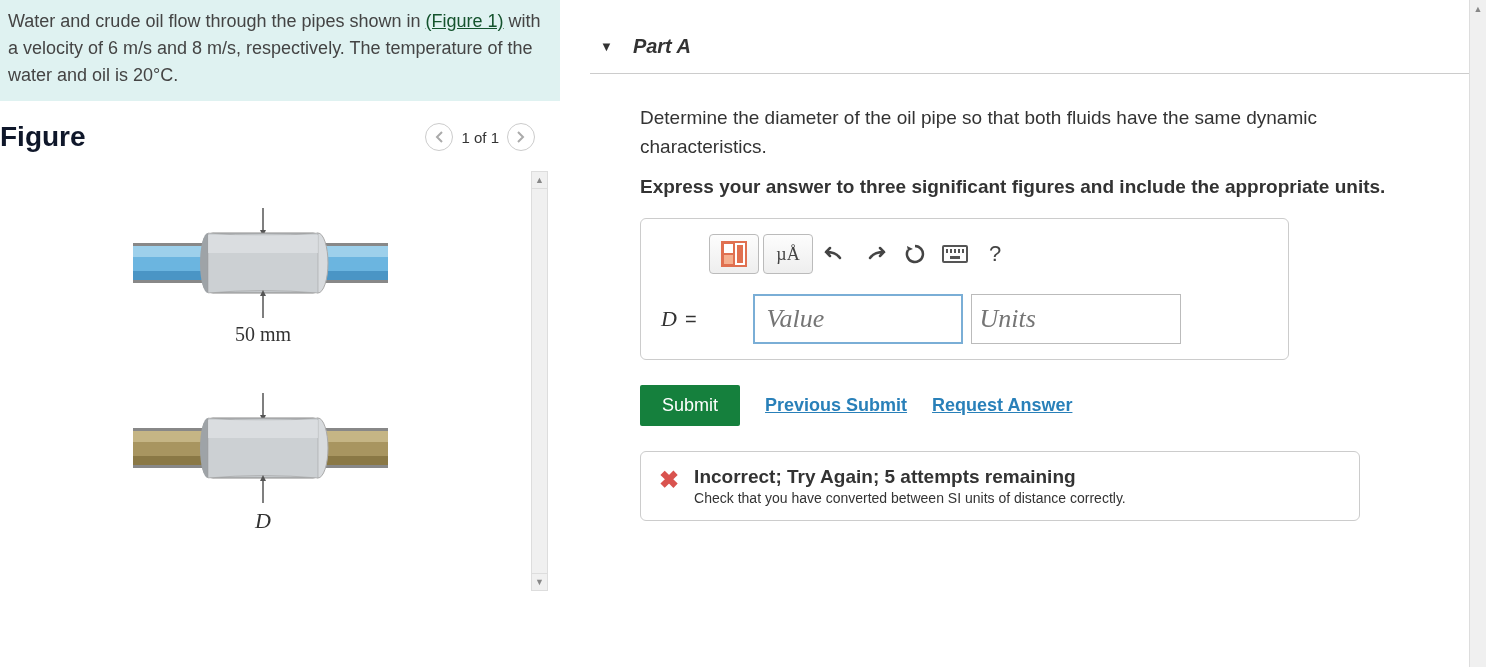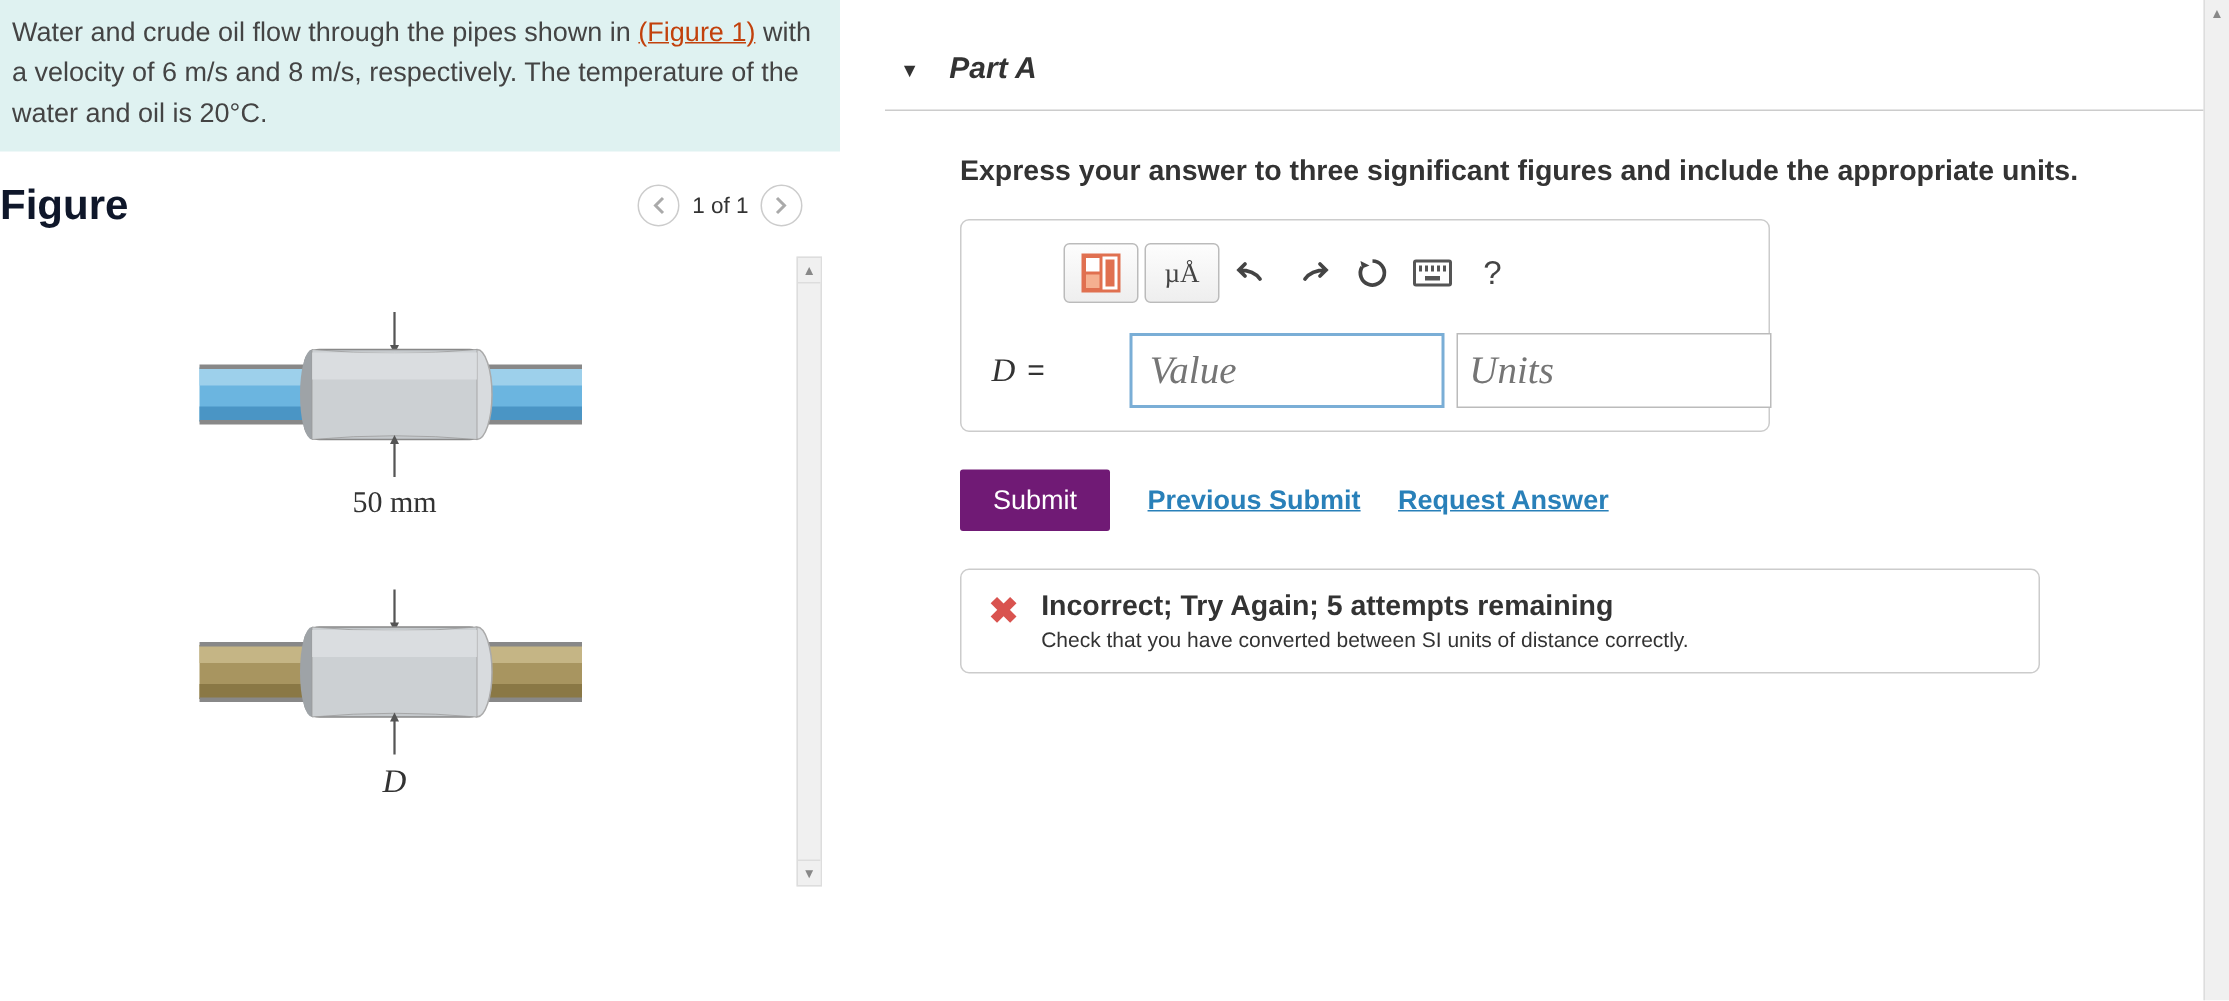--- a/index.html
+++ b/index.html
@@ -1,53 +1,53 @@
 <!DOCTYPE html>
 <html><head>
   <meta charset="utf-8">
   <style>
     * { box-sizing: border-box; margin: 0; padding: 0; }
     body { font-family: Arial, Helvetica, sans-serif; font-size: 16px; color: #333; background: #fff; width: 1486px; height: 667px; overflow: hidden; }
     .container { display: flex; height: 100%; }
     .left-panel { width: 560px; flex-shrink: 0; }
     .problem-statement { background: #dff2f1; padding: 8px 10px 12px 8px; line-height: 1.5; font-size: 18px; color: #444; }
-    .problem-statement a { color: #c2410c; text-decoration: underline; cursor: pointer; }
+    .problem-statement a { color: #14532d; text-decoration: underline; cursor: pointer; }
     .figure-section { padding: 20px 0 0 0; }
     .figure-header { display: flex; align-items: center; justify-content: space-between; padding: 0 10px 0 0; }
     .figure-title { font-size: 28px; color: #0f172a; font-weight: 700; }
     .figure-nav { display: flex; align-items: center; gap: 8px; margin-right: 15px;}
     .nav-btn { width: 28px; height: 28px; border: 1px solid #ccc; border-radius: 50%; background: #fff; display: flex; align-items: center; justify-content: center; cursor: pointer; color: #999; font-size: 14px; }
     .nav-label { font-size: 15px; color: #333; }
     .figure-content { position: relative; margin-top: 20px; padding-right: 35px; }
     .scroll-track { position: absolute; right: 12px; top: -2px; width: 17px; height: 420px; background: #f0f0f0; border: 1px solid #ddd; }
     .scroll-arrow { height: 17px; background: #f0f0f0; display: flex; align-items: center; justify-content: center; color: #888; font-size: 9px; border-bottom: 1px solid #ddd;}
     .scroll-arrow.bottom { border-top: 1px solid #ddd; border-bottom: none; position: absolute; bottom: 0; width: 100%;}
     svg.pipes { display: block; margin: 0 auto; }
     
     .right-panel { flex: 1; padding: 0 0 0 40px; position: relative; }
     .part-header { display: flex; align-items: center; padding: 35px 0 15px 0; border-bottom: 1px solid #ccc; gap: 20px; margin-left: -10px;}
     .part-caret { color: #333; font-size: 13px; margin-left:10px;}
     .part-title { font-size: 20px; font-weight: bold; font-style: italic; }
     .part-body { padding: 30px 40px 0 40px; }
     .question-text { font-size: 19px; line-height: 1.5; color: #333; margin-bottom: 15px; }
     .instruction-text { font-size: 19px; font-weight: bold; margin-bottom: 20px; }
     
-    .answer-box { border: 1px solid #ccc; border-radius: 6px; padding: 15px 20px; width: 540px; }
+    .answer-box { border: 1px solid #ccc; border-radius: 6px; padding: 15px 20px; width: 649px; }
     .toolbar { display: flex; align-items: center; gap: 4px; margin-bottom: 20px; padding-left: 48px;}
     .tb-btn { width: 40px; height: 40px; border: 1px solid #bbb; border-radius: 4px; background: linear-gradient(#fdfdfd,#eee); display: flex; align-items: center; justify-content: center; cursor: pointer; font-size: 18px; color: #444; }
     .tb-btn.wide { width: 50px; }
     .tb-btn.noborder { border: none; background: none; width: 36px; font-size: 22px;}
     .input-row { display: flex; align-items: center; gap: 8px; }
     .input-label { font-style: italic; font-family: 'Times New Roman', serif; font-size: 22px; }
     .input-eq { font-size: 20px; }
     .val-input { border: 2px solid #7aaed6; height: 50px; width: 210px; font-size: 26px; font-style: italic; color: #999; padding: 0 12px; font-family: 'Times New Roman', serif; background: #fff; outline: none; margin-left: 48px;}
     .unit-input { border: 1px solid #bbb; height: 50px; width: 210px; font-size: 26px; font-style: italic; color: #999; padding: 0 8px; font-family: 'Times New Roman', serif; background: #fff; outline: none;}
     
     .submit-row { display: flex; align-items: center; gap: 25px; margin-top: 25px; }
-    .submit-btn { background: #701a75; color: #fff; border: none; padding: 10px 22px; font-size: 18px; border-radius: 2px; cursor: pointer; }
+    .submit-btn { background: #15803d; color: #fff; border: none; padding: 10px 22px; font-size: 18px; border-radius: 2px; cursor: pointer; }
     .link { color: #2980b9; text-decoration: underline; font-size: 18px; font-weight: bold; cursor: pointer; }
     
     .feedback-box { border: 1px solid #ccc; border-radius: 6px; padding: 14px 18px; margin-top: 25px; display: flex; align-items: flex-start; gap: 15px; width: 720px;}
     .x-icon { color: #d9534f; font-size: 24px; font-weight: bold; line-height: 1; margin-top: 2px;}
     .feedback-text .fb-title { font-weight: bold; font-size: 19px; }
     .feedback-text .fb-msg { font-size: 14px; margin-top: 2px; }
     
     .right-scroll { position: absolute; right: 0; top: 0; width: 17px; height: 100%; background: #f0f0f0; border-left: 1px solid #ddd;}
     .right-scroll .sa { height: 17px; display:flex; align-items:center; justify-content:center; font-size:9px; color:#888;}
 
@@ -143,20 +143,21 @@
     <div class="right-scroll">
       <div class="sa">▲</div>
     </div>
 
     <div class="part-header">
       <span class="part-caret">▼</span>
       <span class="part-title">Part A</span>
     </div>
 
     <div class="part-body">
+      <div class="question-text">Determine the diameter of the oil pipe so that both fluids have the same dynamic characteristics.</div>
       <div class="instruction-text">Express your answer to three significant figures and include the appropriate units.</div>
 
       <div class="answer-box">
         <div class="toolbar">
           <div class="tb-btn wide">
             <span class="tint-icon">
                 <span class="sq"></span>
               </span>
           </div>
           <div class="tb-btn wide" style="font-family:'Times New Roman';">µÅ</div>

